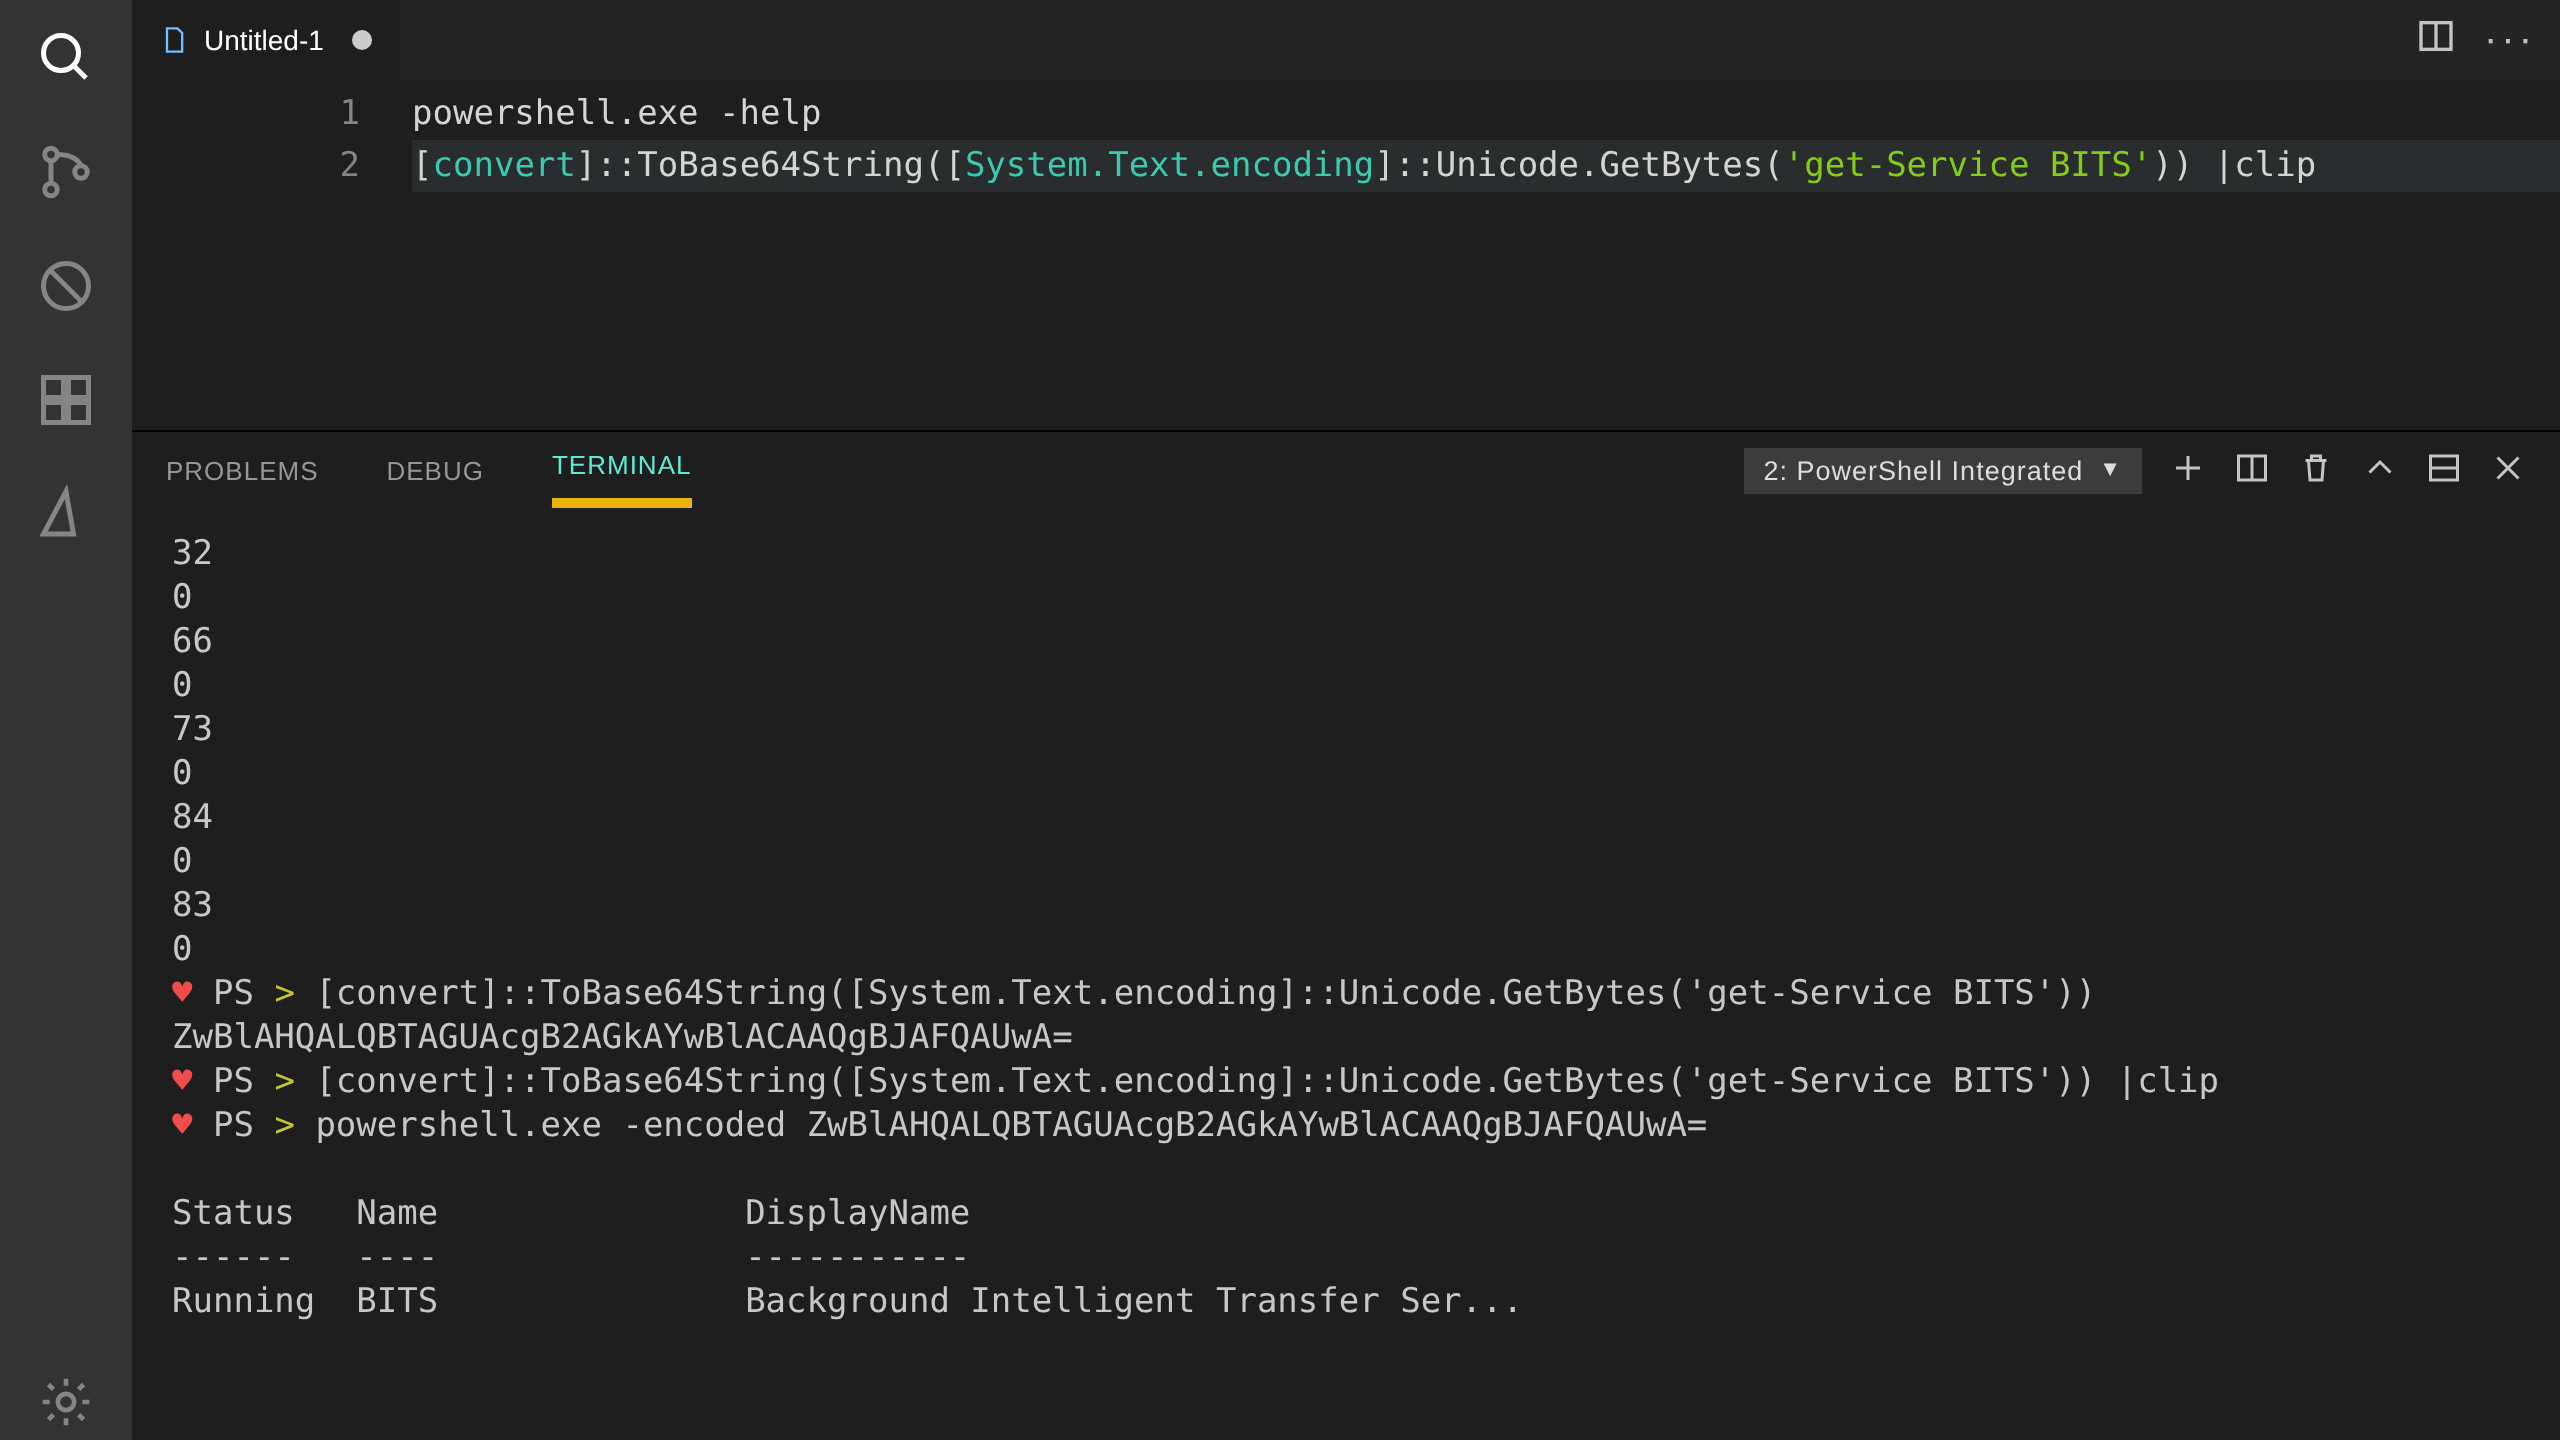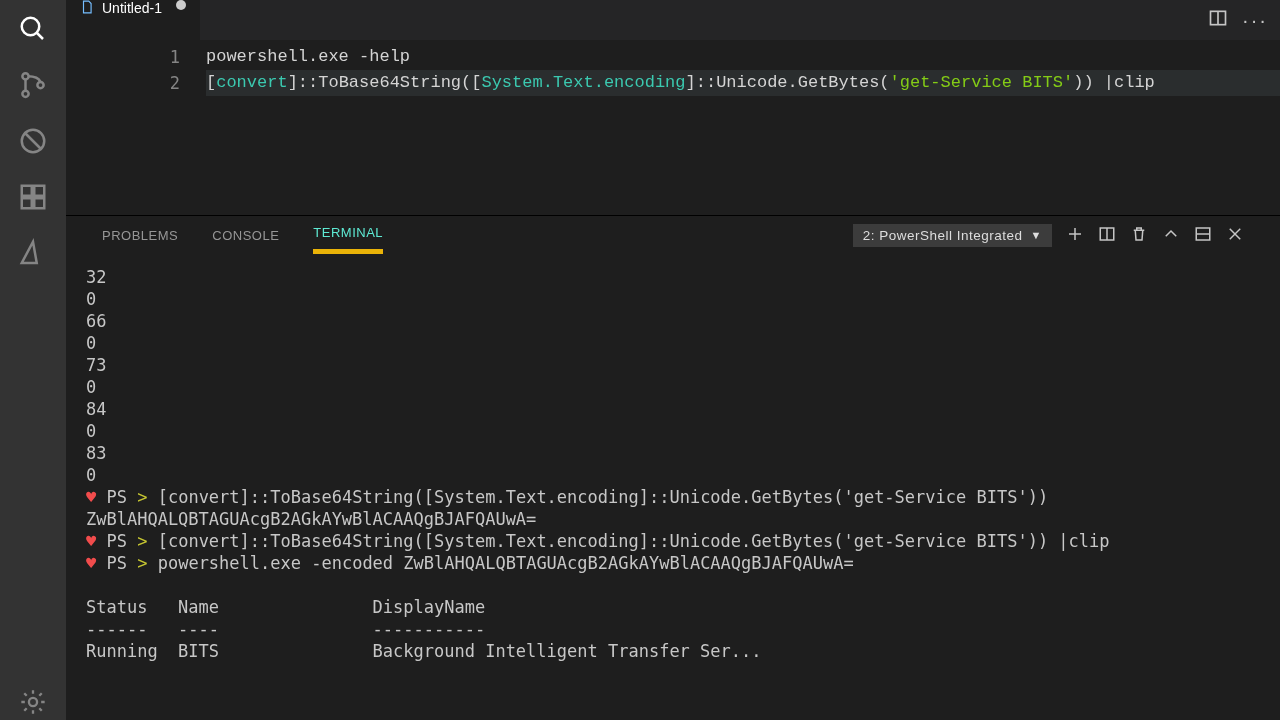--- a/index.html
+++ b/index.html
@@ -11,42 +11,42 @@
 .activity-bar .act-icon svg { width: 30px; height: 30px; stroke: #858585; fill: none; stroke-width: 2; }
 .activity-bar .act-icon.active svg { stroke: #fff; }
 .activity-bar .spacer { flex: 1; }
 .activity-bar .gear svg { width: 28px; height: 28px; stroke: #858585; fill: none; stroke-width: 2; margin-bottom: 0px; }
 
 
 .main { flex: 1; display: flex; flex-direction: column; }
 
 
 .tabs-row { height: 40px; background: #252526; display: flex; align-items: center; padding-right: 8px; }
-.file-tab { height: 40px; background: #1e1e1e; display: flex; align-items: flex-start; gap: 8px; padding: 0 14px; color: #fff; font-size: 14px; }
+.file-tab { height: 40px; background: #1e1e1e; display: flex; align-items: center; gap: 8px; padding: 0 14px; color: #fff; font-size: 14px; }
 .file-tab svg { width: 14px; height: 14px; }
 .dirty-dot { width: 10px; height: 10px; border-radius: 50%; background: #ccc; margin-left: 6px; }
 .tabs-spacer { flex: 1; }
 .tabs-actions { display: flex; gap: 10px; align-items: center; }
 .tabs-actions svg { width: 20px; height: 20px; stroke: #c5c5c5; fill: none; stroke-width: 2; }
 .ellipsis { color: #c5c5c5; font-size: 20px; letter-spacing: 2px; padding: 0 4px; }
 
 
 .editor { background: #1e1e1e; height: 175px; display: flex; font-family: Consolas, monospace; font-size: 17px; line-height: 26px; padding-top: 4px; }
 .gutter { width: 140px; text-align: right; color: #858585; padding-right: 26px; }
 .gutter div { height: 26px; }
 .code { flex: 1; }
-.code .line { height: 26px; white-space: pre; font-family: Liberation Mono, monospace; }
+.code .line { height: 26px; white-space: pre; }
 .code .line.hl { background: #2a2d2e; }
 .tok-default { color: #d4d4d4; }
 .tok-keyword { color: #3bc9b0; }
 .tok-string { color: #84cc16; }
 
 
 .panel { flex: 1; background: #1e1e1e; border-top: 1px solid #000; display: flex; flex-direction: column; }
-.panel-tabs { height: 38px; display: flex; align-items: center; padding: 0 36px; gap: 34px; font-size: 13px; color: #969696; letter-spacing: 0.5px; }
+.panel-tabs { height: 38px; display: flex; align-items: center; padding: 0 17px; gap: 34px; font-size: 13px; color: #969696; letter-spacing: 0.5px; }
 .panel-tab { cursor: pointer; height: 38px; display: flex; align-items: center; }
 .panel-tab.active { color: #5eead4; border-bottom: 5px solid #eab308; }
 .panel-right { margin-left: auto; display: flex; align-items: center; gap: 14px; }
 .term-select { background: #3c3c3c; color: #ddd; font-size: 13.5px; padding: 4px 10px; display: flex; align-items: center; gap: 8px; }
 .term-select .caret { font-size: 11px; }
 .panel-right svg { width: 18px; height: 18px; stroke: #c5c5c5; fill: none; stroke-width: 2; }
 
 
 .terminal-body { flex: 1; padding: 12px 20px 0 20px; font-family: Consolas, monospace; font-size: 17px; line-height: 22px; color: #c7c7c7; overflow: hidden; white-space: pre; }
 .red { color: #f14c4c; }
@@ -130,21 +130,21 @@
       </div>
       <div class="code">
         <div class="line"><span class="tok-default">powershell.exe </span><span class="tok-default">-help</span></div>
         <div class="line hl"><span class="tok-default">[</span><span class="tok-keyword">convert</span><span class="tok-default">]</span><span class="tok-default">::</span><span class="tok-default">ToBase64String</span><span class="tok-default">(</span><span class="tok-default">[</span><span class="tok-keyword">System.Text.encoding</span><span class="tok-default">]</span><span class="tok-default">::</span><span class="tok-default">Unicode.GetBytes</span><span class="tok-default">(</span><span class="tok-string">'get-Service BITS'</span><span class="tok-default">))</span><span> </span><span class="tok-default">|</span><span class="tok-default">clip</span></div>
       </div>
     </div>
 
     <div class="panel">
       <div class="panel-tabs">
         <div class="panel-tab">PROBLEMS</div>
-        <div class="panel-tab">CONSOLE</div>
+        <div class="panel-tab">DEBUG</div>
         <div class="panel-tab active">TERMINAL</div>
         <div class="panel-right">
           <div class="term-select">
             <span>2: PowerShell Integrated</span>
             <span class="caret">▼</span>
           </div>
           <span><svg viewBox="0 0 24 24">
                 <line x1="12" y1="4" x2="12" y2="20"></line>
                 <line x1="4" y1="12" x2="20" y2="12"></line>
               </svg></span>

